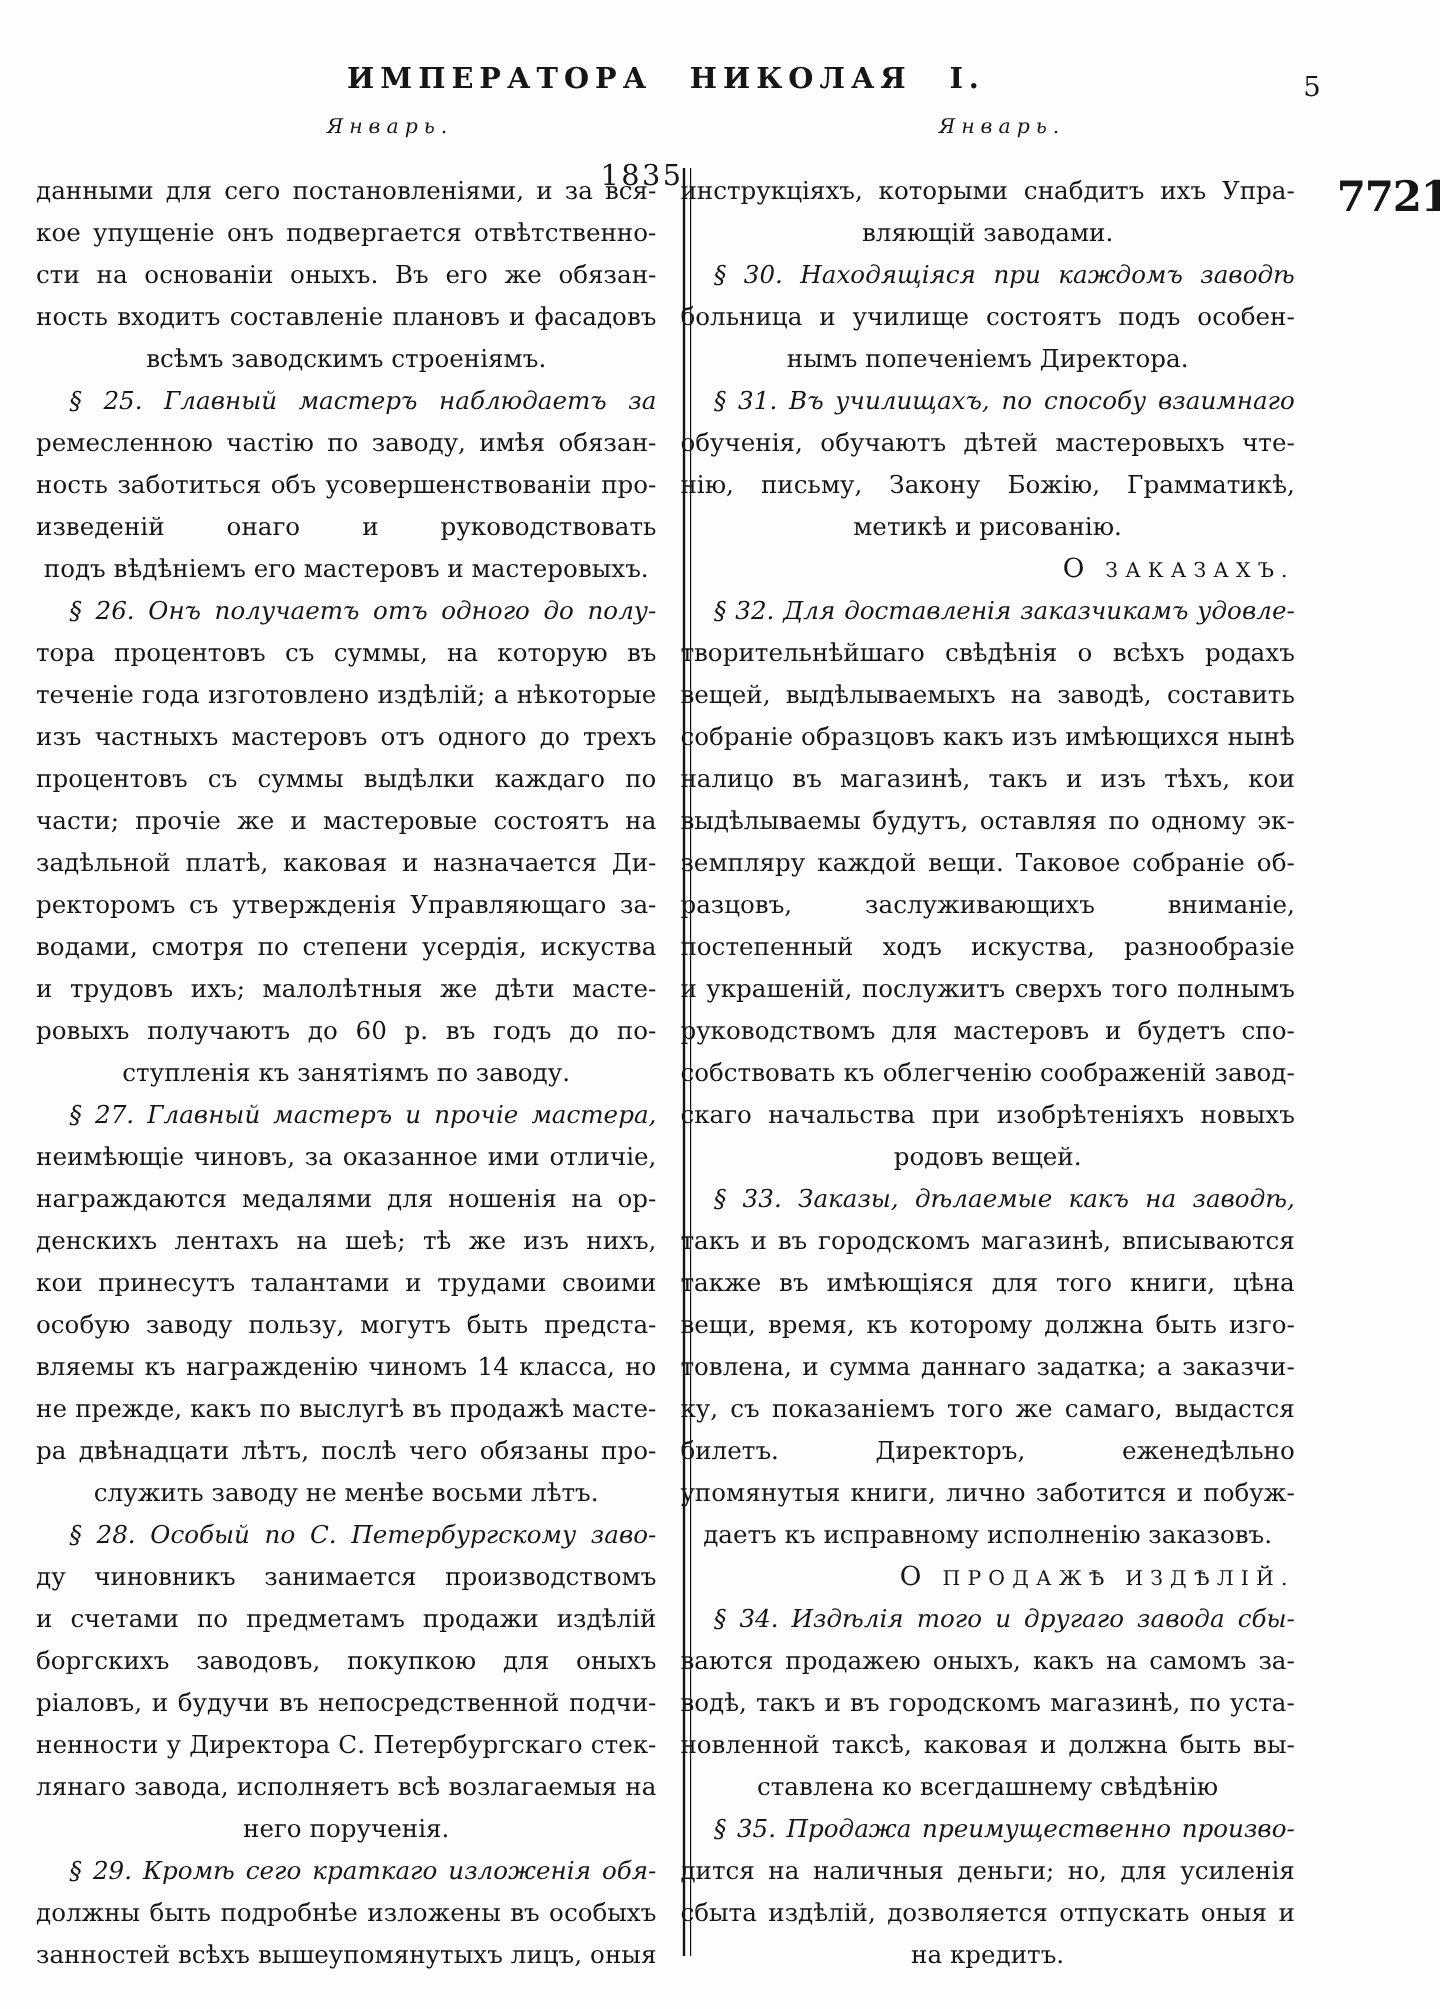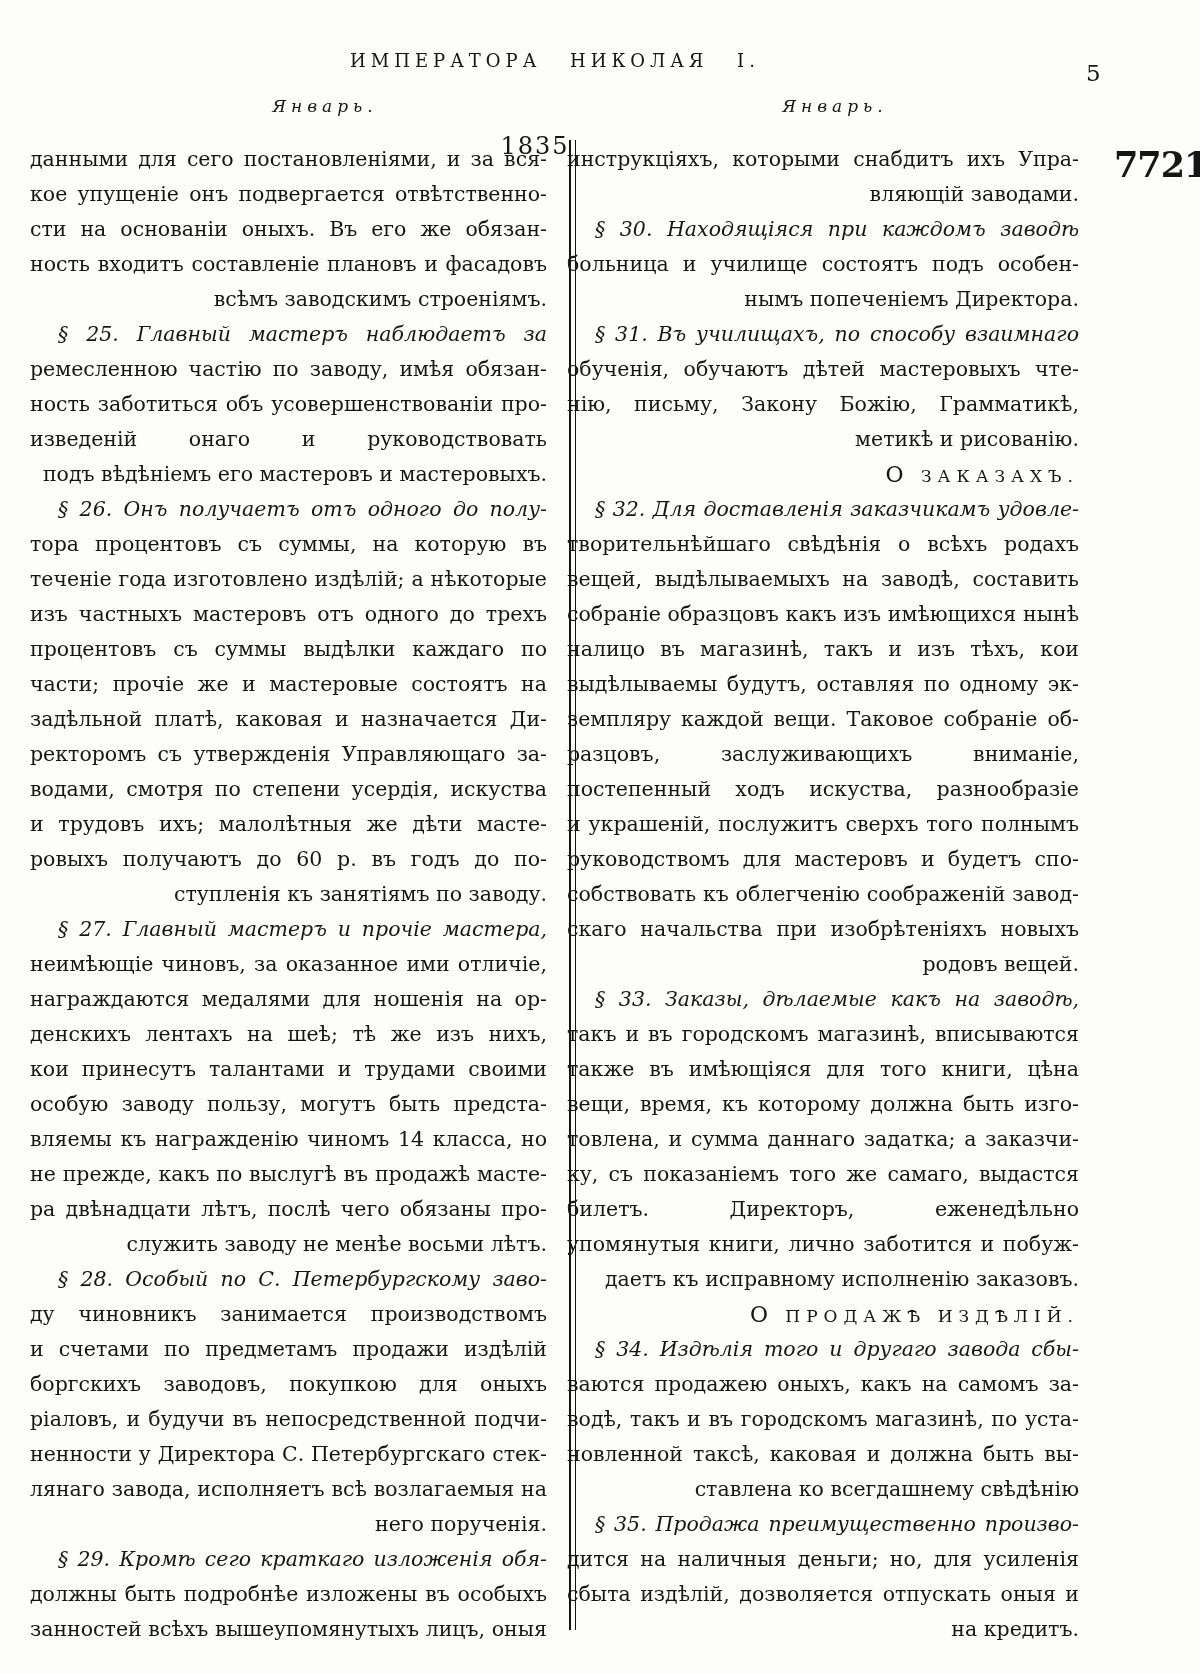--- a/index.html
+++ b/index.html
@@ -9,24 +9,25 @@
     position: relative;
     font-family: "DejaVu Serif", "Liberation Serif", serif;
     color: #161616;
     overflow: hidden;
   }
   .abs { position: absolute; }
 
   .page-title {
     top: 50px; left: 0; width: 1110px;
     text-align: center;
-    font-size: 18px;
+    font-size: 24px;
     letter-spacing: 5px;
     word-spacing: 18px;
     white-space: nowrap;
+    font-weight: bold;
   }
   .page-number {
     top: 60px; left: 1086px;
     font-size: 23px;
   }
   .month {
     top: 96px;
     font-size: 17px;
     font-style: italic;
     letter-spacing: 5px;
@@ -65,21 +66,21 @@
   .line {
     height: 35px;
     line-height: 35px;
     overflow: hidden;
   }
   
   .line.j { text-align: justify; text-align-last: justify; }
   
   .line.i { padding-left: 28px; text-align: justify; text-align-last: justify; font-style: italic; }
   
-  .line.e { text-align: right; }
+  .line.e { text-align: center; }
   
   .line.h {
     text-align: right;
     text-transform: uppercase;
     font-size: 17px;
     letter-spacing: 6px;
   }
   .line.h::first-letter { font-size: 22px; letter-spacing: 6px; }
 </style>
 </head>

